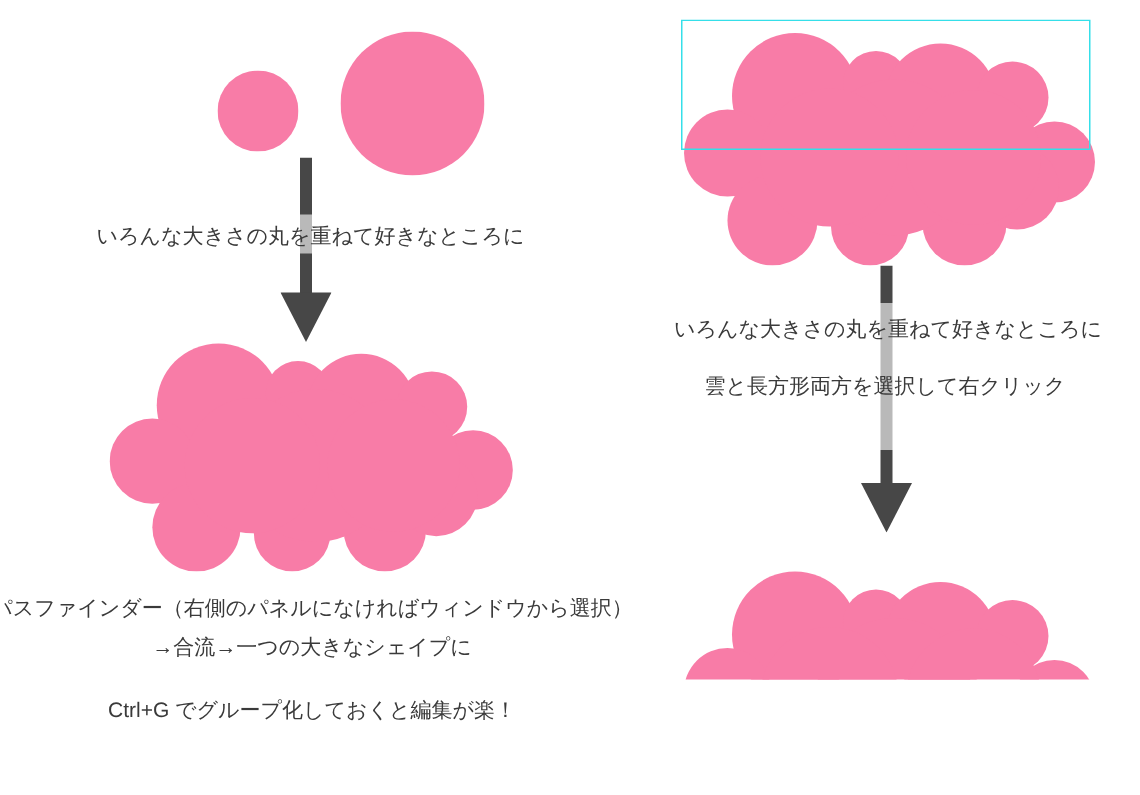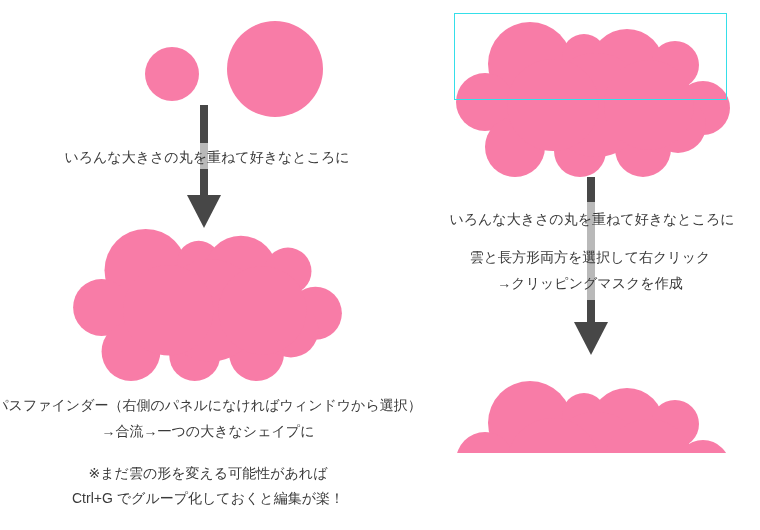--- a/index.html
+++ b/index.html
@@ -66,21 +66,20 @@
   <svg class="shape" style="left:73px;top:227px" width="269" height="154" viewBox="0 0 274 157">
     <use href="#cloud-sym" xlink:href="#cloud-sym" fill="#F87CA7"></use>
   </svg>
 
   <div class="caption" style="left:208px;top:392px">
     <div class="ln">パスファインダー（右側のパネルになければウィンドウから選択）</div>
     <div class="ln">→合流→一つの大きなシェイプに</div>
   </div>
 
   <div class="caption" style="left:208px;top:461px">
-    <div class="ln" style="line-height:25px">※まだ雲の形を変える可能性があれば</div>
     <div class="ln" style="line-height:25px">Ctrl+G でグループ化しておくと編集が楽！</div>
   </div>
 
   <svg class="shape" style="left:456px;top:20px" width="274" height="157" viewBox="0 0 274 157">
     <use href="#cloud-sym" xlink:href="#cloud-sym" fill="#F87CA7"></use>
   </svg>
 
   <svg class="clip-rect" style="left:454px;top:13px" width="274" height="88">
     <rect x="0.5" y="0.5" width="272" height="86" fill="none" stroke-width="1" stroke="#35DFE9"></rect>
   </svg>
@@ -91,21 +90,20 @@
       <polygon points="0,145 34,145 17,178"></polygon>
     </g>
   </svg>
 
   <div class="panel" style="left:420px;top:202px;width:340px;height:98px"></div>
 
   <div class="caption" style="left:592px;top:209px">いろんな大きさの丸を重ねて好きなところに</div>
 
   <div class="caption" style="left:590px;top:244px">
     <div class="ln">雲と長方形両方を選択して右クリック</div>
-    <div class="ln">→クリッピングマスクを作成</div>
   </div>
 
   <div class="half-clip" style="left:456px;top:379px;width:274px;height:74px">
     <svg width="274" height="157" viewBox="0 0 274 157">
       <use href="#cloud-sym" xlink:href="#cloud-sym" fill="#F87CA7"></use>
     </svg>
   </div>
 
 
 </div>

